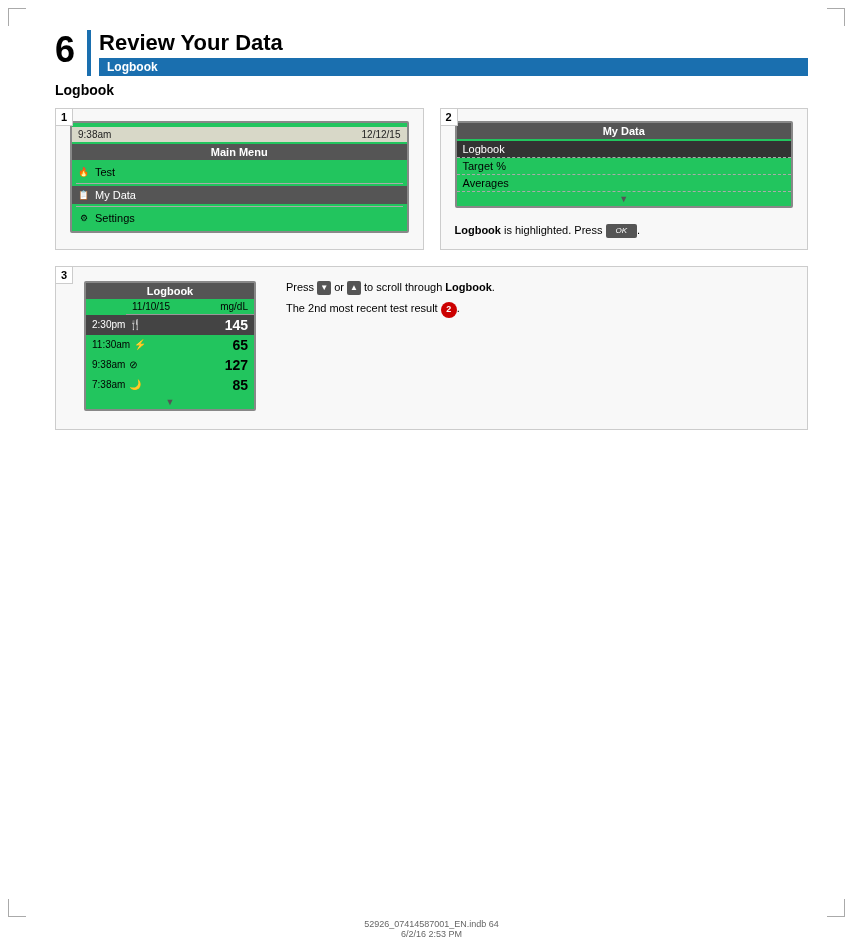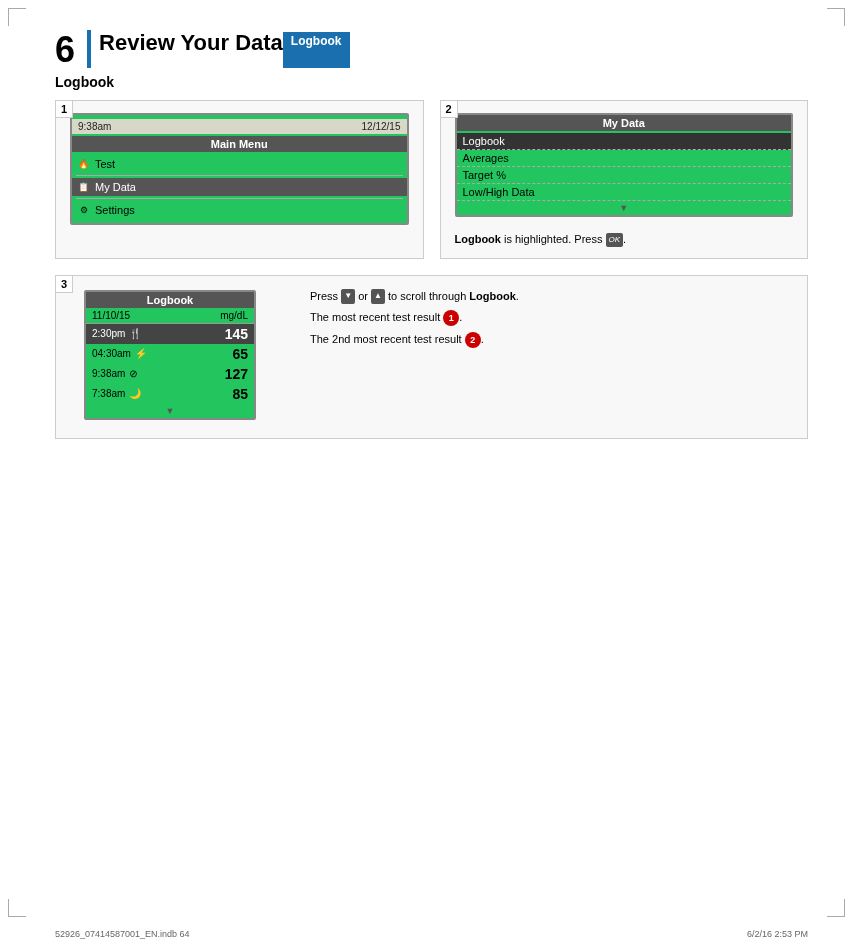--- a/index.html
+++ b/index.html
@@ -52,20 +52,21 @@
     .chapter-number {
       font-size: 36px;
       font-weight: bold;
       color: #000;
       margin-right: 12px;
       line-height: 1;
       padding-top: 2px;
     }
     .header-text-block {
       display: flex;
+      flex-direction: column;
       flex: 1;
     }
     .header-title {
       font-size: 22px;
       font-weight: bold;
       color: #000;
       line-height: 1.2;
     }
     .header-subtitle-bar {
       background: #1a6faf;
@@ -210,20 +211,21 @@
       font-size: 11px;
       font-weight: bold;
       padding: 2px 0;
     }
     .screen3-sub-header {
       display: flex;
       justify-content: space-between;
       padding: 2px 6px;
       font-size: 10px;
       border-bottom: 1px solid #999;
+      margin-left: 40px;
     }
     .screen3-row {
       display: flex;
       justify-content: space-between;
       align-items: center;
       padding: 2px 6px;
       font-size: 11px;
       position: relative;
     }
     .screen3-row.highlighted {
@@ -275,34 +277,33 @@
 
     .panel3-screen-area {
       flex: 0 0 200px;
     }
 
     .panel3-caption-area {
       flex: 1;
       padding-top: 12px;
       font-size: 11px;
       line-height: 1.6;
-      margin-left: 24px;
     }
 
     .panel3-caption-area .line {
       margin-bottom: 4px;
     }
 
     
     .meter-btn {
       display: inline-block;
       background: #555;
       color: #fff;
       font-size: 8px;
-      padding: 1px 3px;
+      padding: 1px 10px;
       border-radius: 2px;
       vertical-align: middle;
       font-style: italic;
     }
 
     
     .arrow-btn {
       display: inline-block;
       background: #555;
       color: #fff;
@@ -321,20 +322,21 @@
     .page-footer {
       position: absolute;
       bottom: 8px;
       left: 55px;
       right: 45px;
       display: flex;
       justify-content: space-between;
       align-items: center;
       font-size: 9px;
       color: #666;
+      flex-direction: column;
     }
 
     
     .draft-stamp {
       position: absolute;
       bottom: 48px;
       left: 55px;
       background: #1a6faf;
       color: #fff;
       font-size: 22px;
@@ -396,23 +398,22 @@
           </div>
         </div>
       </div>
 
       <div class="panel">
         <div class="panel-number">2</div>
         <div class="panel-screen">
           <div>
             <div class="screen2-title-bar">My Data</div>
             <div class="screen2-menu-item selected">Logbook</div>
+            <div class="screen2-menu-item">Target %</div>
             <div class="screen2-menu-item">Averages</div>
-            <div class="screen2-menu-item">Target %</div>
-            <div class="screen2-menu-item">Low/High Data</div>
             <div class="screen2-arrow">▼</div>
           </div>
         </div>
         <div class="panel-caption">
           <b>Logbook</b> is highlighted. Press <span class="meter-btn">OK</span>.
         </div>
       </div>
 
     </div>
 
@@ -437,21 +438,21 @@
                     <span>🍴</span>
                   </div>
                   <div class="screen3-row-value">145</div>
                 </div>
 
               </div>
 
               <div class="screen-container">
                 <div class="screen3-row">
                   <div class="screen3-row-left">
-                    <span>04:30am</span>
+                    <span>11:30am</span>
                     <span>⚡</span>
                   </div>
                   <div class="screen3-row-value">65</div>
                 </div>
 
               </div>
 
               <div class="screen3-row">
                 <div class="screen3-row-left">
                   <span>9:38am</span>
@@ -471,23 +472,20 @@
               <div class="screen3-arrow">▼</div>
             </div>
           </div>
         </div>
 
         <div class="panel3-caption-area">
           <div class="line">
             Press <span class="arrow-btn">▼</span> or <span class="arrow-btn">▲</span> to scroll through <b>Logbook</b>.
           </div>
           <div class="line">
-            The most recent test result <span style="display:inline-flex;align-items:center;justify-content:center;width:16px;height:16px;border-radius:50%;background:#c00;color:#fff;font-size:9px;font-weight:bold;vertical-align:middle;">1</span>.
-          </div>
-          <div class="line">
             The 2nd most recent test result <span style="display:inline-flex;align-items:center;justify-content:center;width:16px;height:16px;border-radius:50%;background:#c00;color:#fff;font-size:9px;font-weight:bold;vertical-align:middle;">2</span>.
           </div>
         </div>
 
       </div>
     </div>
 
 
   </div>
 

